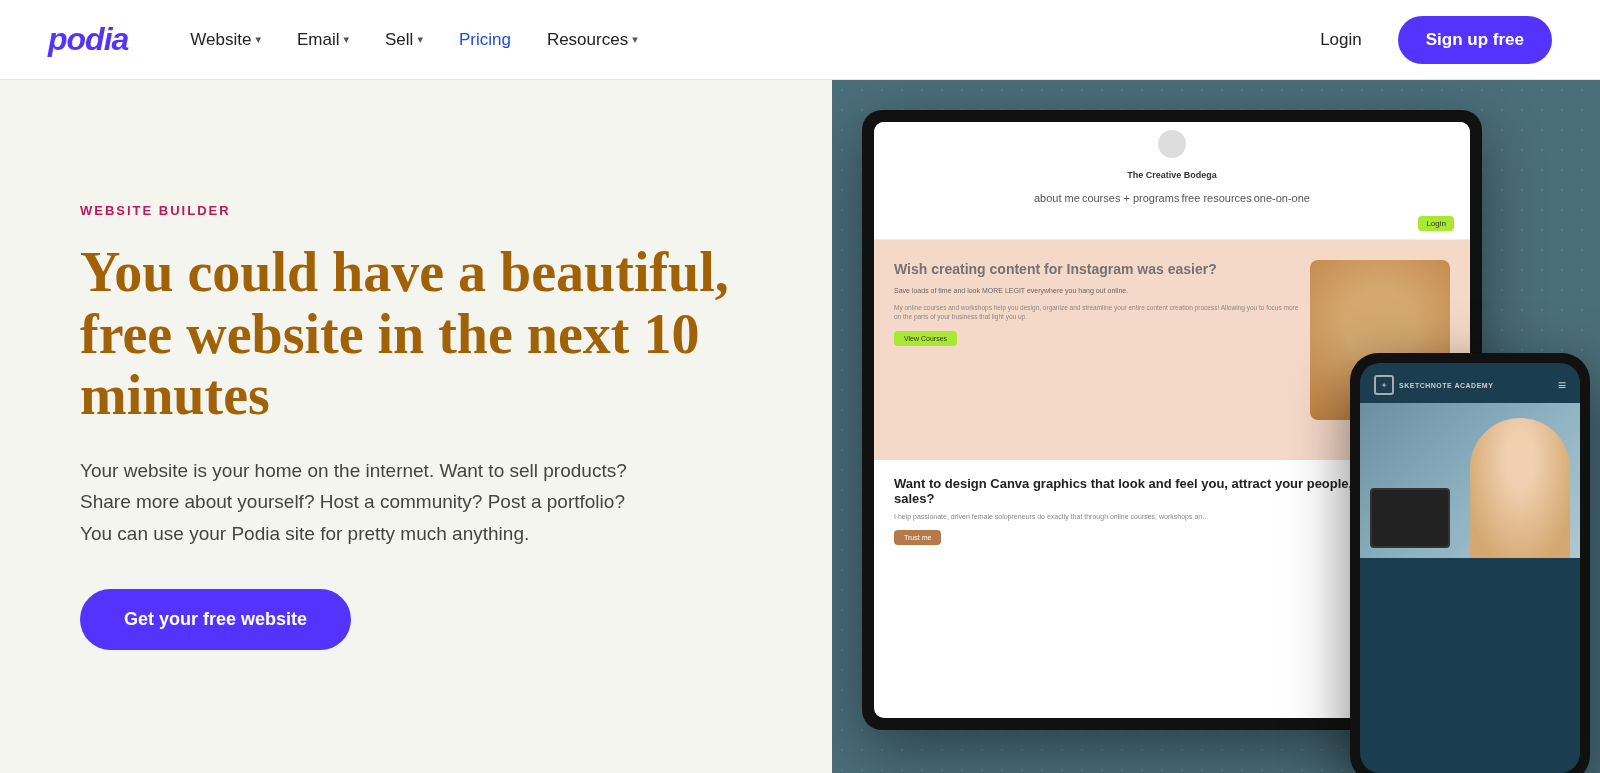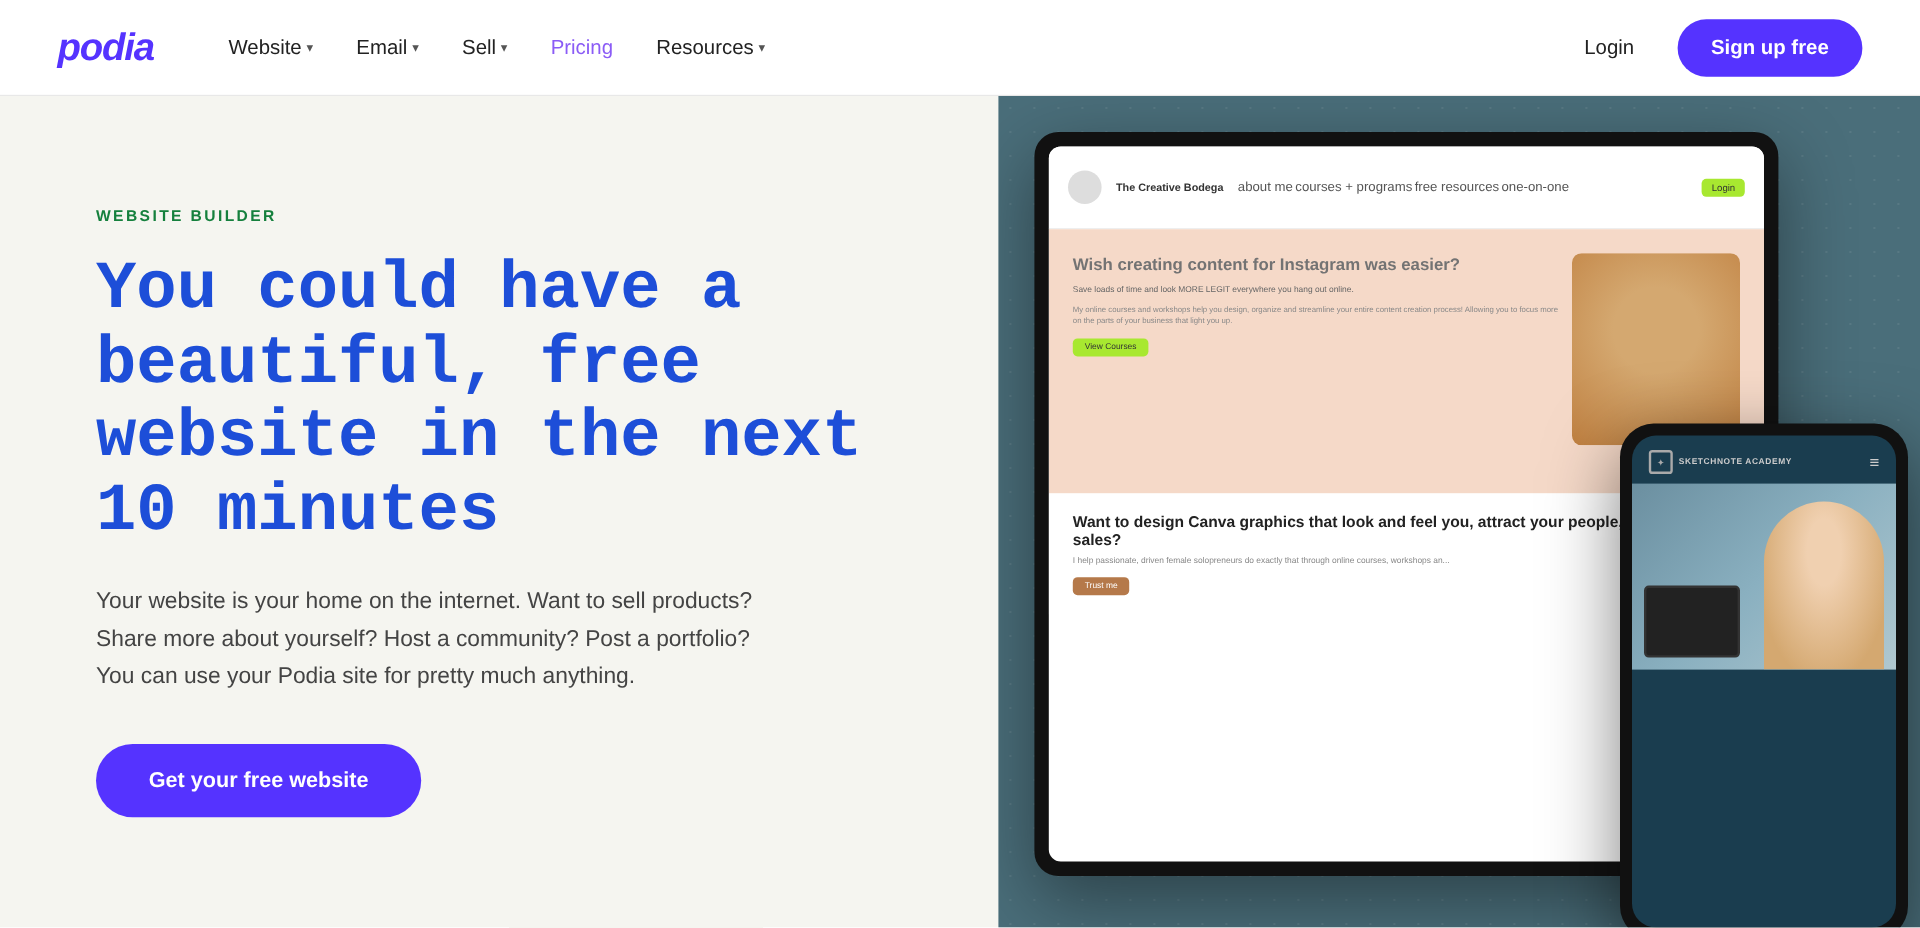--- a/index.html
+++ b/index.html
@@ -39,21 +39,21 @@
       border-radius: 6px;
       font-weight: 400;
     }
     .nav-item .chevron {
       font-size: 11px;
       color: #555;
     }
     .nav-pricing {
       font-size: 17px;
       padding: 8px 14px;
-      color: #8b5cf6;
+      color: #1d4ed8;
       cursor: pointer;
       border-radius: 6px;
     }
     .nav-right {
       display: flex;
       align-items: center;
       gap: 20px;
     }
     .login-btn {
       font-size: 17px;
@@ -85,30 +85,30 @@
       padding: 72px 80px 72px 80px;
       display: flex;
       flex-direction: column;
       justify-content: center;
     }
     .hero-eyebrow {
       font-size: 13px;
       font-weight: 600;
       letter-spacing: 2px;
       text-transform: uppercase;
-      color: #15803d;
+      color: #be185d;
       margin-bottom: 24px;
     }
     .hero-title {
       font-size: 56px;
       font-weight: 800;
       line-height: 1.1;
-      color: #1d4ed8;
+      color: #a16207;
       margin-bottom: 28px;
-      font-family: Liberation Mono, monospace;
+      font-family: Liberation Serif, serif;
     }
     .hero-description {
       font-size: 19px;
       line-height: 1.65;
       color: #444;
       margin-bottom: 40px;
       max-width: 560px;
     }
     .cta-btn {
       display: inline-block;
@@ -147,24 +147,25 @@
     .tablet-screen {
       background: #fff;
       border-radius: 10px;
       width: 100%;
       height: 100%;
       overflow: hidden;
     }
     .tablet-nav {
       display: flex;
       align-items: center;
-      padding: 20px 16px;
+      padding: 8px 16px;
       background: #fff;
       border-bottom: 1px solid #eee;
       gap: 12px;
+      flex-direction: column;
     }
     .tablet-logo-circle {
       width: 28px;
       height: 28px;
       background: #ddd;
       border-radius: 50%;
     }
     .tablet-nav-links {
       display: flex;
       gap: 2px;

